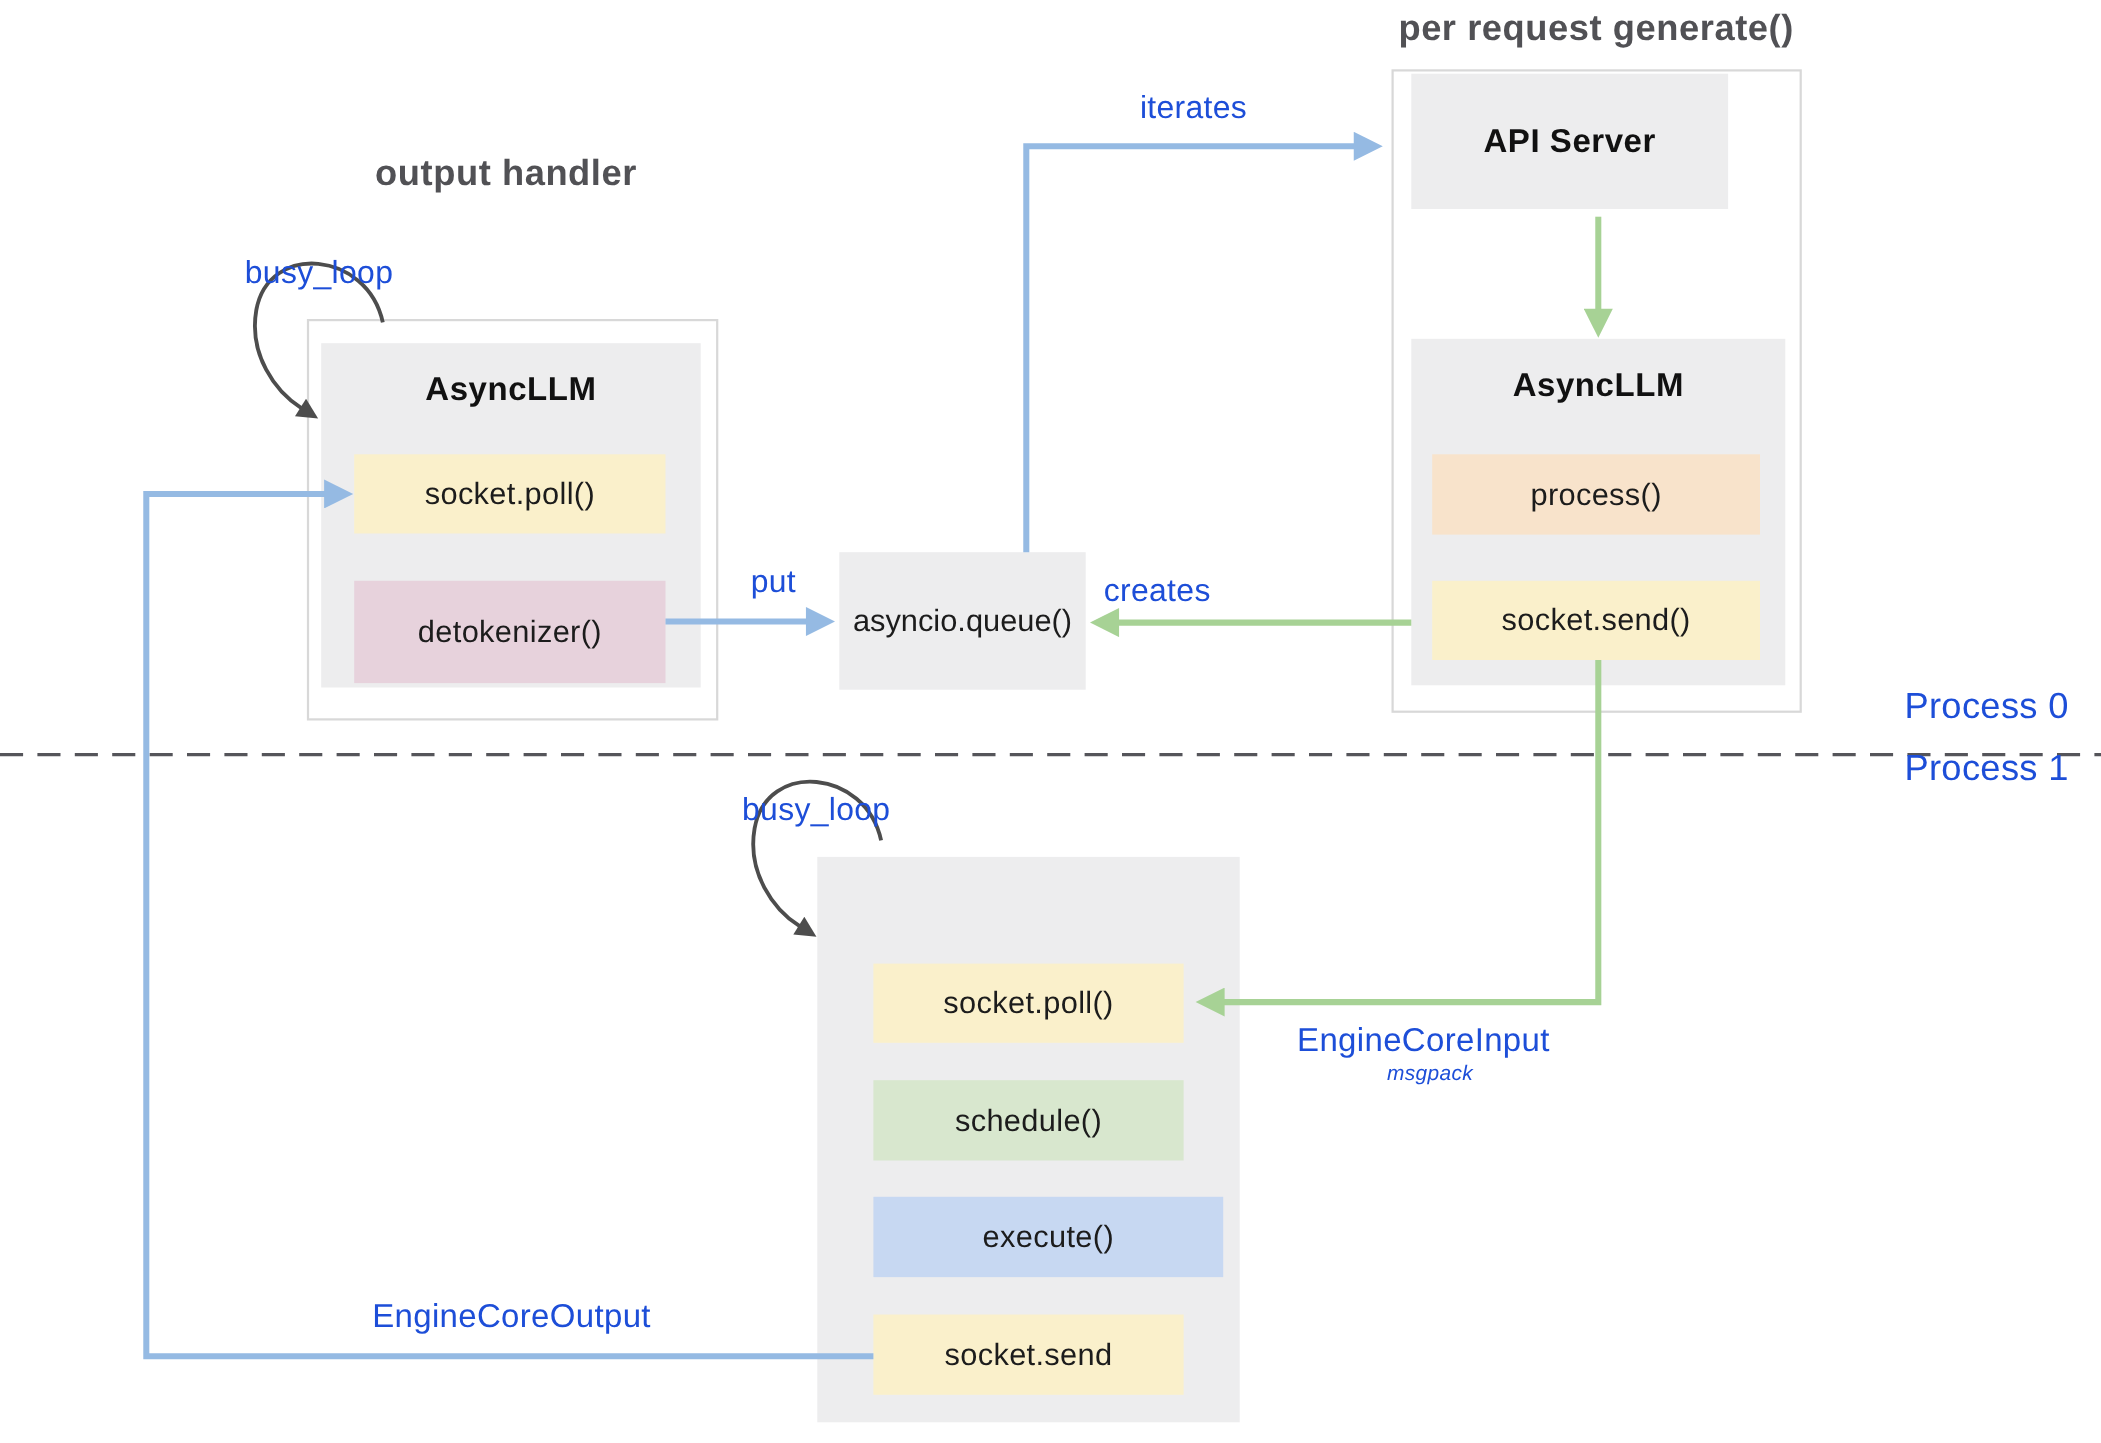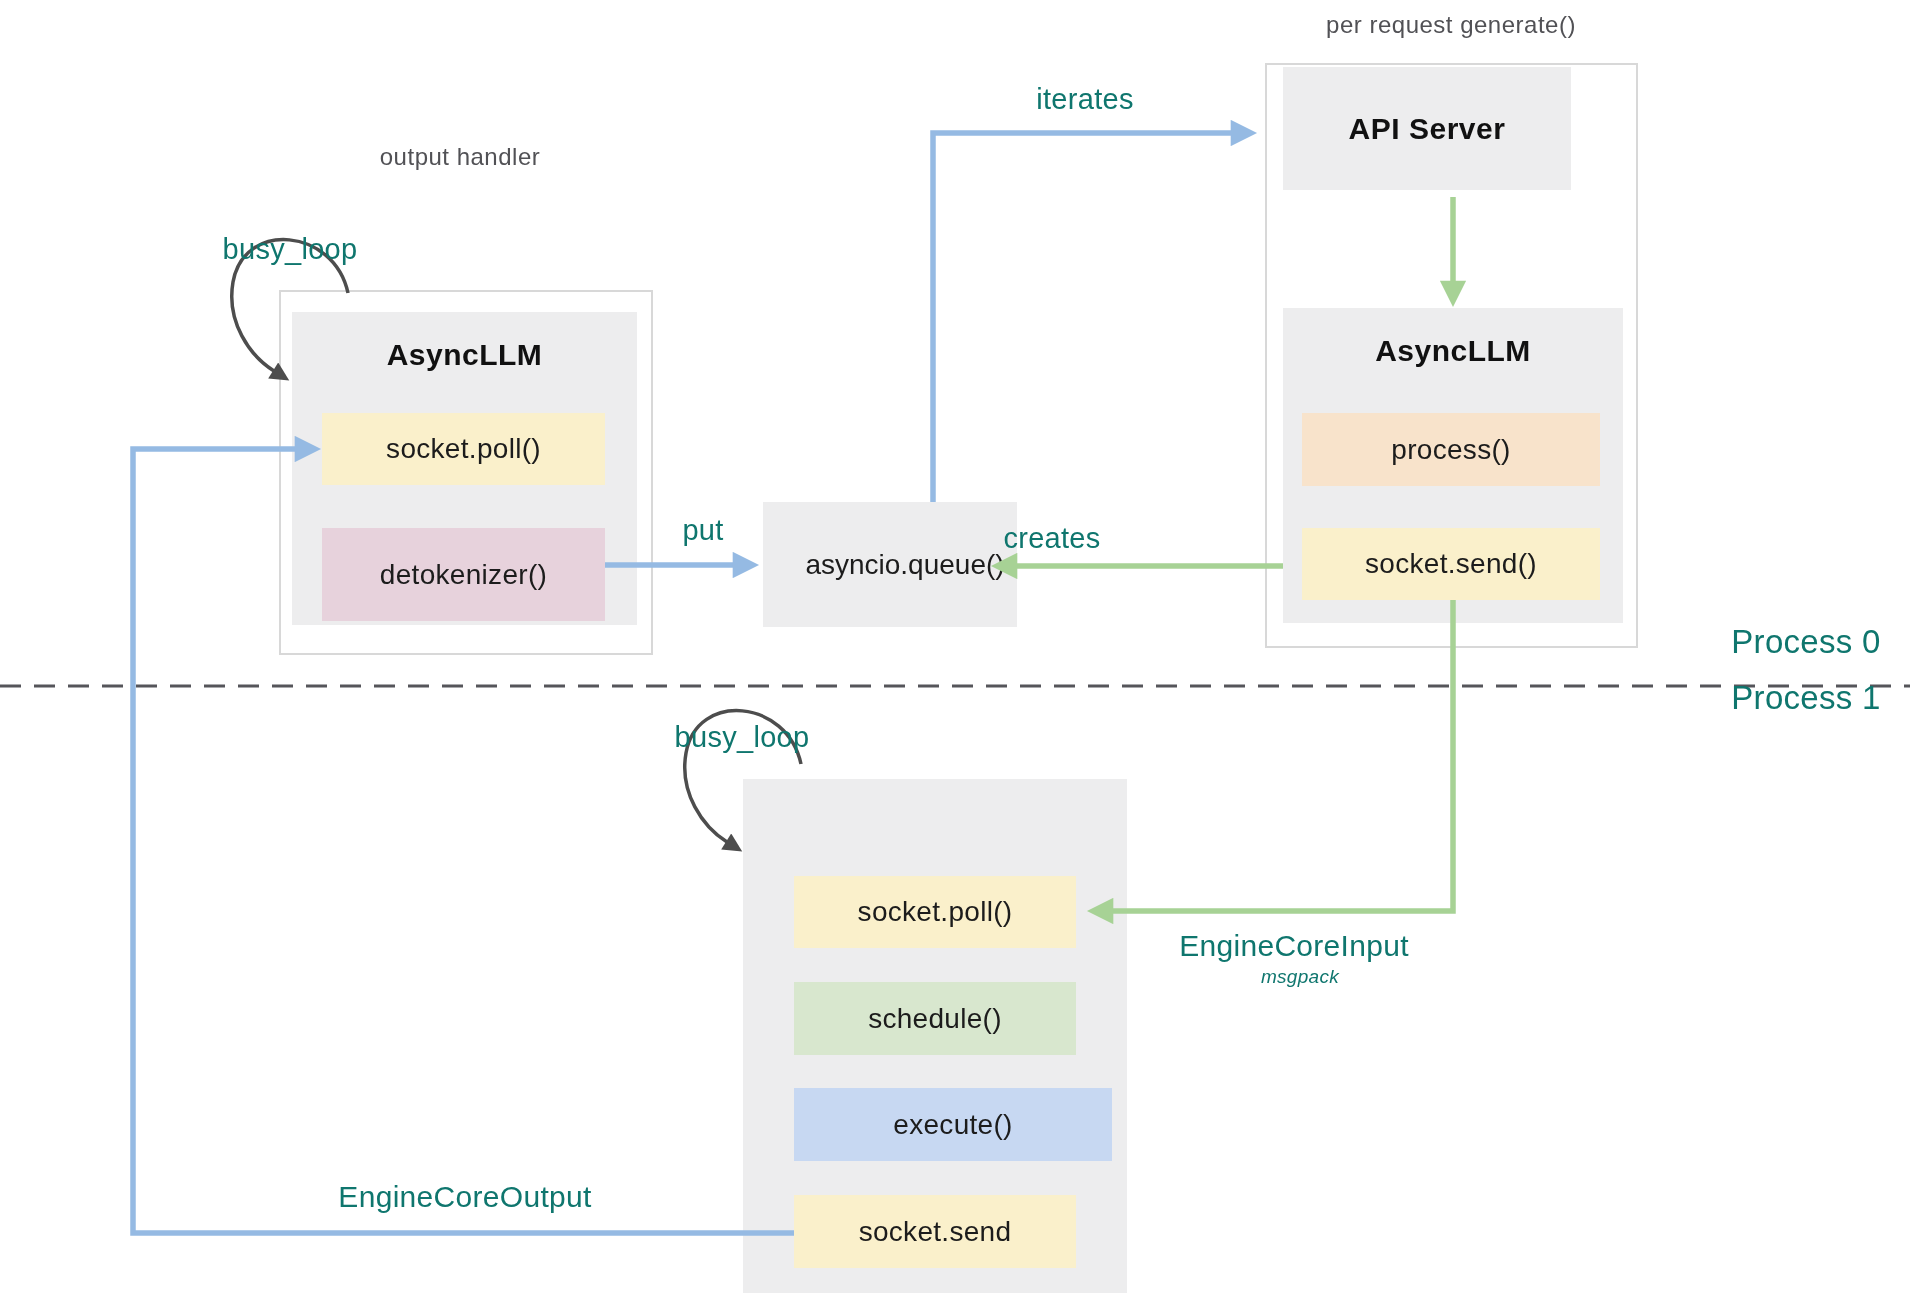--- a/index.html
+++ b/index.html
@@ -18,31 +18,31 @@
     letter-spacing:0.5px;
   }
   .mbox{
     position:absolute;display:flex;align-items:center;justify-content:center;
     font-size:28px;color:#1c1c1c;letter-spacing:0.3px;
   }
   .flexcenter{
     position:absolute;display:flex;align-items:center;justify-content:center;
   }
   .section-title{
-    position:absolute;transform:translate(-50%,-50%);font-weight:normal;font-size:24px;
+    position:absolute;transform:translate(-50%,-50%);font-weight:bold;font-size:33px;
     color:#515155;white-space:nowrap;letter-spacing:0.5px;
   }
   .glabel{
-    position:absolute;transform:translate(-50%,-50%);font-size:29px;color:#0f766e;
+    position:absolute;transform:translate(-50%,-50%);font-size:29px;color:#1d4ed8;
     white-space:nowrap;letter-spacing:0.3px;
   }
   .glabel.big{font-size:33px;}
   .glabel.mid{font-size:30px;}
   .glabel.italic{font-style:italic;font-size:19px;}
-  .queue-label{font-size:28px;color:#1c1c1c;padding-left:30px;}
+  .queue-label{font-size:28px;color:#1c1c1c;}
   .api-label{font-weight:bold;font-size:30px;color:#111111;letter-spacing:0.5px;}
   svg.overlay{position:absolute;left:0;top:0;pointer-events:none;}
 </style>
 </head>
 <body>
 
 <div class="canvas">
 
   <div class="outer-container" style="left:279px;top:290px;width:374px;height:365px"></div>
 

